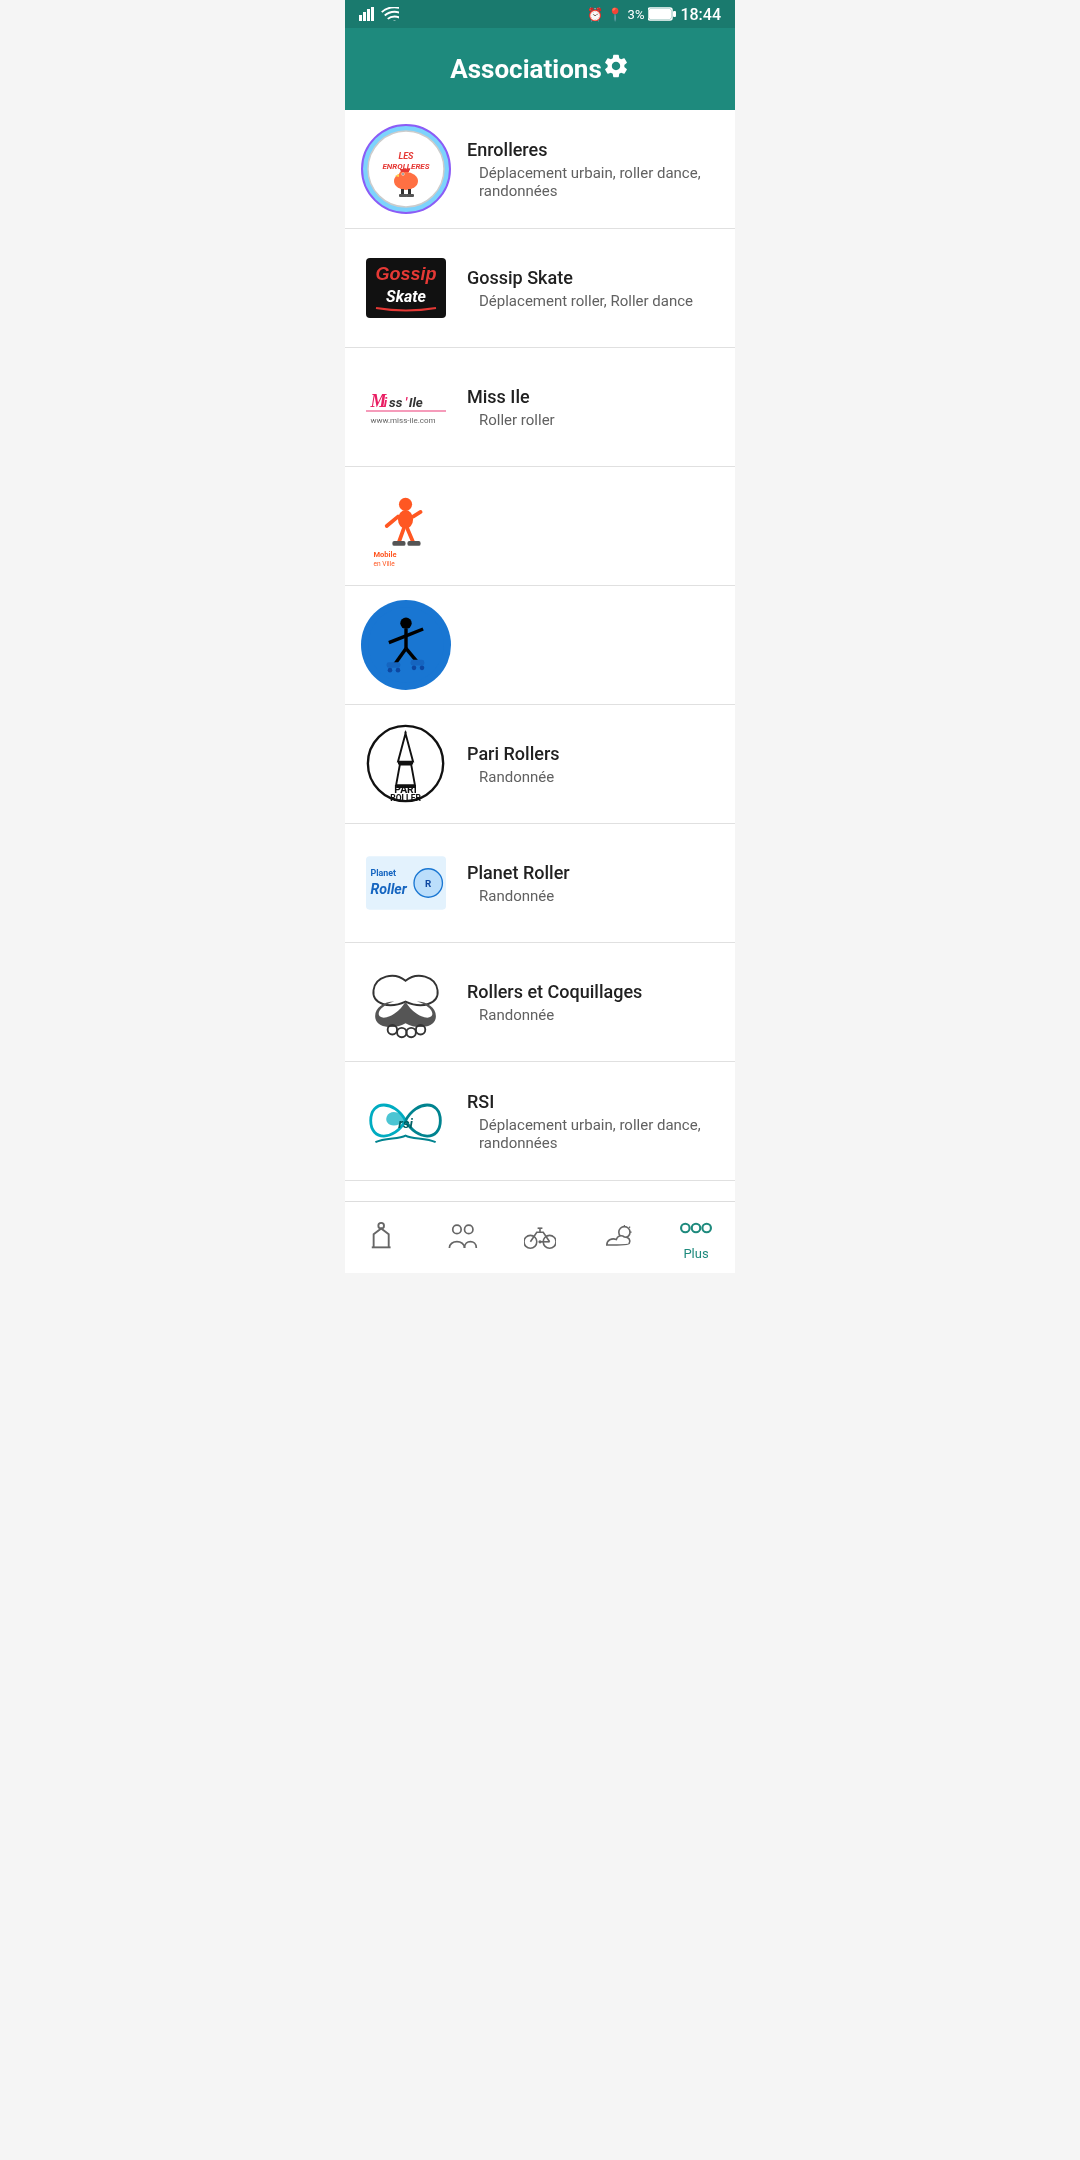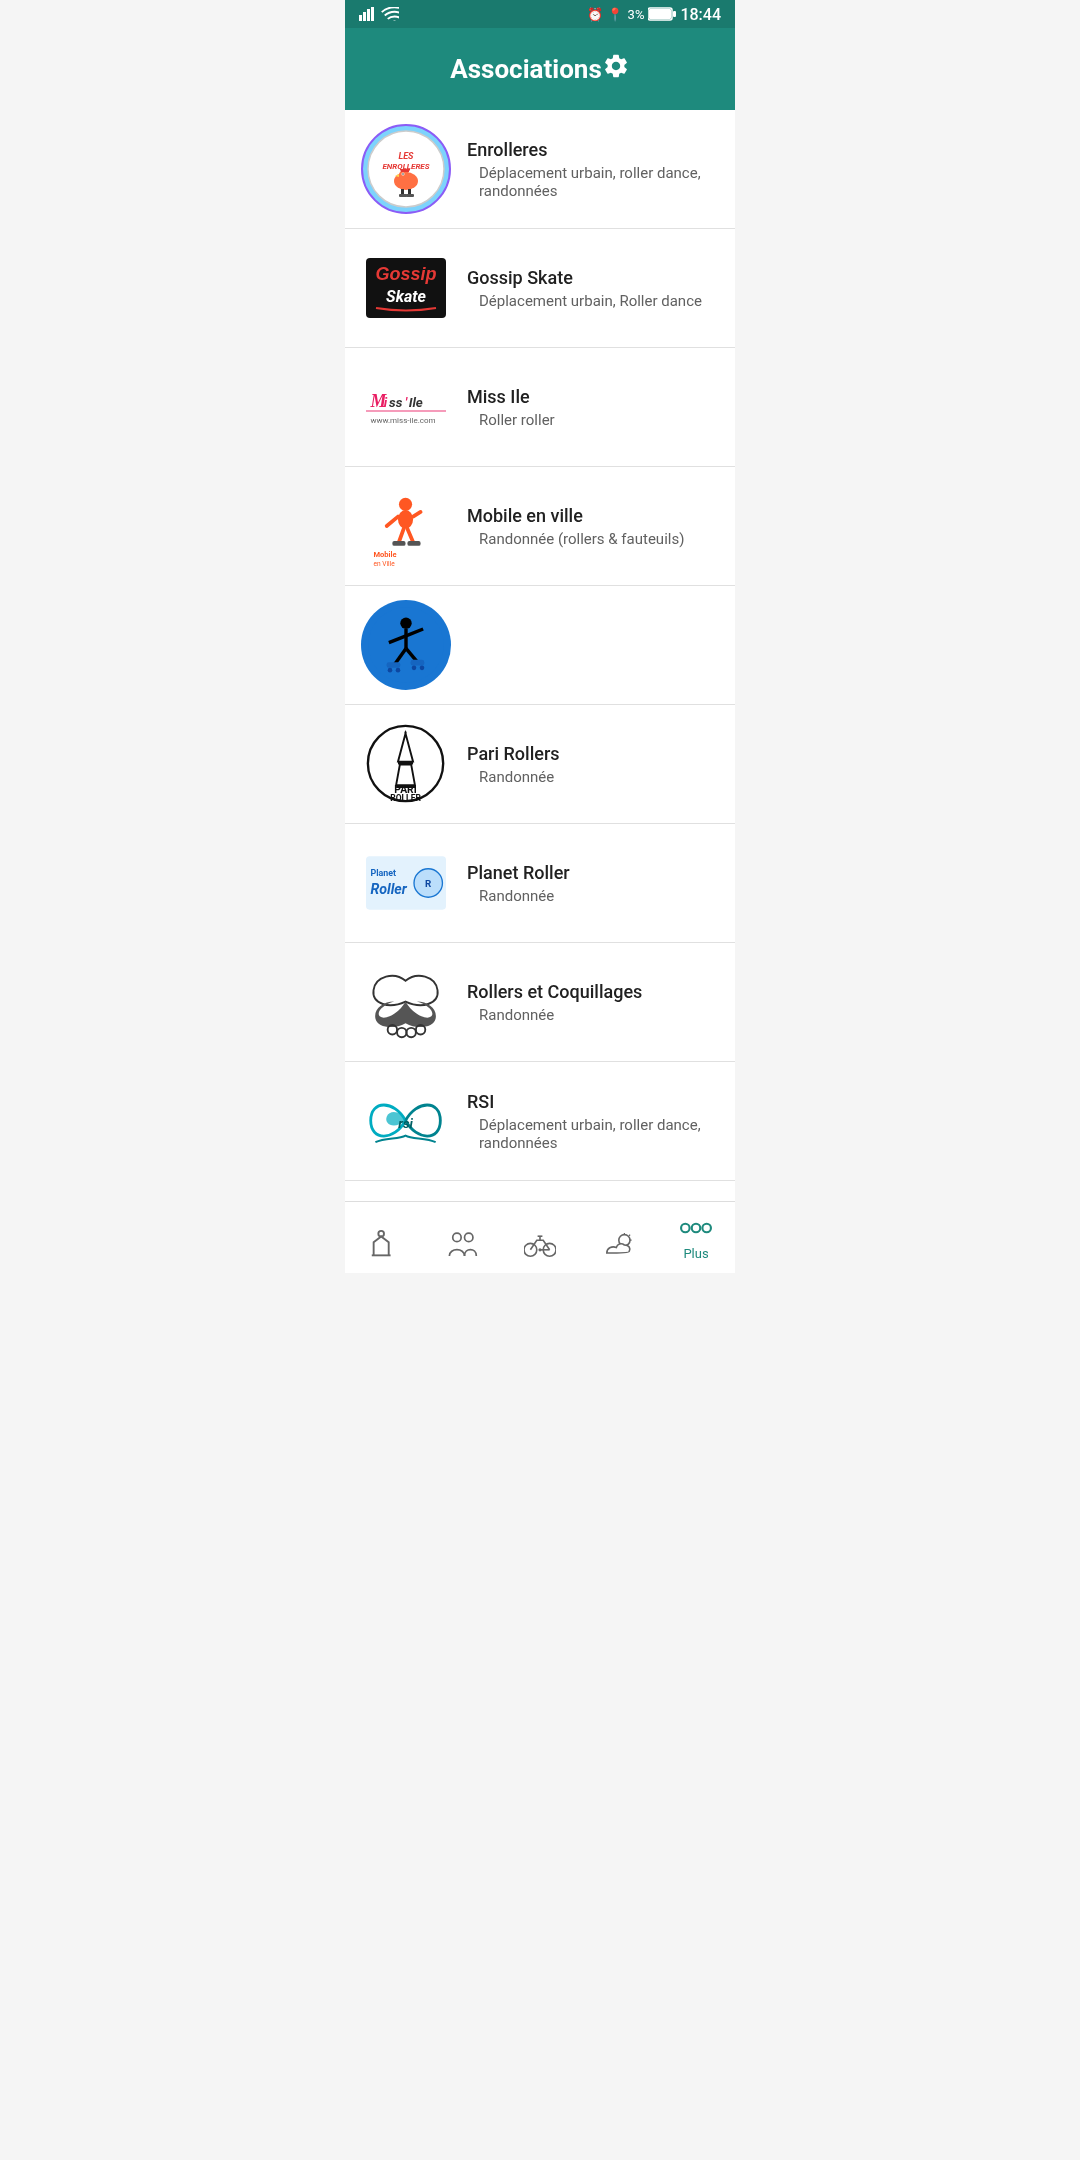--- a/index.html
+++ b/index.html
@@ -96,21 +96,21 @@
       font-size: 15px;
       color: #616161;
       margin-left: 12px;
     }
 
     .bottom-nav {
       background: white;
       border-top: 1px solid #ddd;
       display: flex;
       justify-content: space-around;
-      align-items: flex-end;
+      align-items: center;
       padding: 10px 0 12px;
       position: sticky;
       bottom: 0;
       width: 100%;
     }
 
     .nav-item {
       display: flex;
       flex-direction: column;
       align-items: center;
@@ -225,21 +225,21 @@
     <div class="item-logo">
       <svg width="80" height="60" viewBox="0 0 80 60">
         <rect width="80" height="60" fill="#111" rx="4"></rect>
         <text x="40" y="22" text-anchor="middle" font-size="18" fill="#e53935" font-weight="bold" font-style="italic" font-family="Arial Black, sans-serif">Gossip</text>
         <text x="40" y="44" text-anchor="middle" font-size="16" fill="white" font-weight="bold" font-style="italic">Skate</text>
         <path d="M10,50 Q40,55 70,50" stroke="#e53935" stroke-width="2" fill="none"></path>
       </svg>
     </div>
     <div class="item-text">
       <div class="item-name">Gossip Skate</div>
-      <div class="item-desc">Déplacement urbain, Roller dance</div>
+      <div class="item-desc">Déplacement roller, Roller dance</div>
     </div>
   </div>
 
   <div class="list-item">
     <div class="item-logo">
       <svg width="90" height="55" viewBox="0 0 90 55">
 
         <text x="5" y="28" font-size="20" fill="#e91e63" font-weight="bold" font-style="italic" font-family="Arial Black">M</text>
         <text x="20" y="28" font-size="15" fill="#e91e63" font-weight="bold" font-style="italic">i</text>
         <text x="26" y="28" font-size="15" fill="#333" font-weight="bold" font-style="italic">ss</text>
@@ -267,24 +267,20 @@
         <line x1="50" y1="25" x2="58" y2="20" stroke="#ff5722" stroke-width="4" stroke-linecap="round"></line>
 
         <line x1="40" y1="38" x2="35" y2="52" stroke="#ff5722" stroke-width="4" stroke-linecap="round"></line>
         <line x1="44" y1="38" x2="50" y2="52" stroke="#ff5722" stroke-width="4" stroke-linecap="round"></line>
 
         <rect x="28" y="51" width="14" height="5" rx="2" fill="#555"></rect>
         <rect x="44" y="51" width="14" height="5" rx="2" fill="#555"></rect>
         <text x="8" y="68" font-size="8" fill="#ff5722" font-weight="bold">Mobile</text>
         <text x="8" y="78" font-size="7" fill="#ff5722">en Ville</text>
       </svg>
-    </div>
-    <div class="item-text">
-      <div class="item-name">Mobile en ville</div>
-      <div class="item-desc">Randonnée (rollers &amp; fauteuils)</div>
     </div>
   </div>
 
   <div class="list-item">
     <div class="item-logo logo-circle-blue" style="border-radius:50%;background:#1976d2;width:90px;height:90px;display:flex;align-items:center;justify-content:center;">
       <svg width="70" height="70" viewBox="0 0 70 70">
         <circle cx="35" cy="35" r="33" fill="#1976d2"></circle>
 
         <circle cx="35" cy="16" r="5" fill="black"></circle>
         <line x1="35" y1="21" x2="35" y2="38" stroke="black" stroke-width="3"></line>

